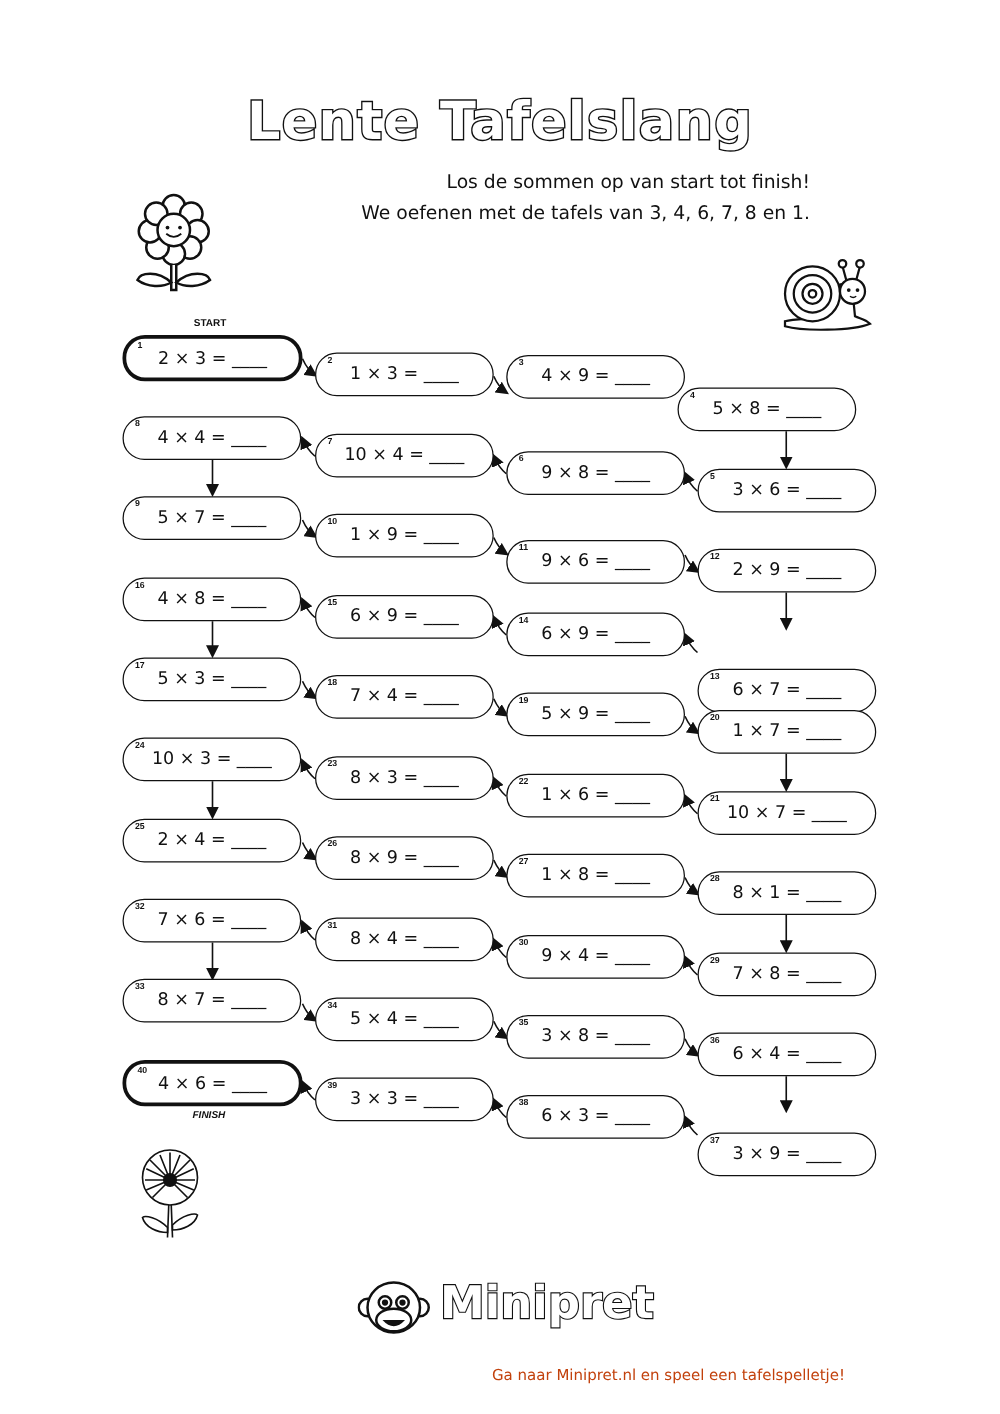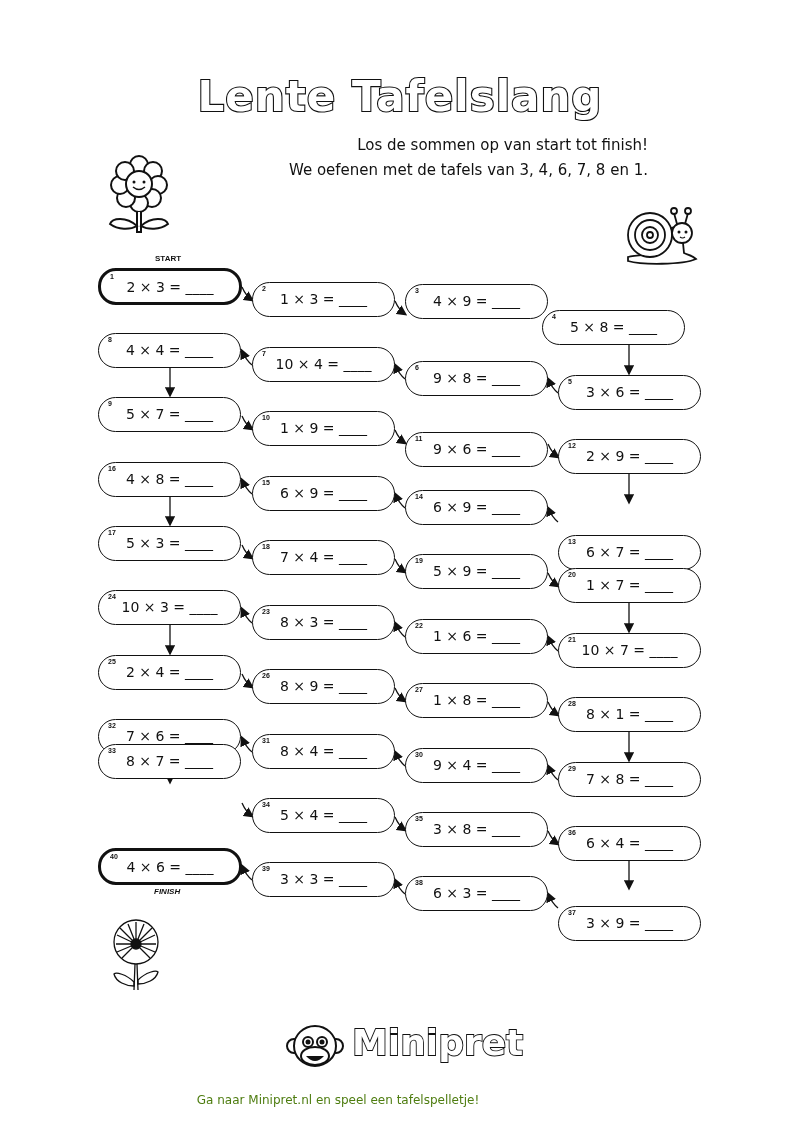--- a/index.html
+++ b/index.html
@@ -9,21 +9,21 @@
   .sub1{top:136px;}
   .sub2{top:161px;}
   .label{position:absolute;font-size:8px;font-weight:bold;font-family:"Liberation Sans",sans-serif;}
   .cell{position:absolute;width:141px;height:33px;border:1.6px solid #111;border-radius:18px;background:#fff;box-sizing:content-box;}
   .cell.thick{border-width:3px;width:138px;height:31px;}
   .cell .num{position:absolute;left:9px;top:2px;font-size:7px;font-weight:bold;font-family:"Liberation Sans",sans-serif;}
   .cell .eq{position:absolute;left:0;right:0;top:8px;text-align:center;font-size:14px;font-family:"DejaVu Sans",sans-serif;}
   svg.arrows{position:absolute;left:0;top:0;}
   .illus{position:absolute;}
   .footer-logo{position:absolute;left:286px;top:1022px;width:230px;height:50px;}
-  .footer-text{position:absolute;left:0;top:1093px;width:676px;text-align:center;font-size:12px;color:#4d7c0f;}
+  .footer-text{position:absolute;left:0;top:1093px;width:676px;text-align:right;font-size:12px;color:#c2410c;}
 </style>
 </head>
 <body>
 
 <div class="title">Lente Tafelslang</div>
 <div class="subtitle sub1">Los de sommen op van start tot finish!</div>
 <div class="subtitle sub2">We oefenen met de tafels van 3, 4, 6, 7, 8 en 1.</div>
 
 <svg class="illus" style="left:106px;top:152px;" width="66" height="82" viewBox="0 0 66 82">
   <g fill="#fff" stroke="#111" stroke-width="2">
@@ -145,21 +145,21 @@
     <span class="eq">10 × 3 = ____</span>
   </div>
 <div class="cell" style="left:98px;top:655px;">
     <span class="num">25</span>
     <span class="eq">2 × 4 = ____</span>
   </div>
 <div class="cell" style="left:98px;top:719px;">
     <span class="num">32</span>
     <span class="eq">7 × 6 = ____</span>
   </div>
-<div class="cell" style="left:98px;top:744px;">
+<div class="cell" style="left:98px;top:783px;">
     <span class="num">33</span>
     <span class="eq">8 × 7 = ____</span>
   </div>
 <div class="cell thick" style="left:98px;top:848px;">
     <span class="num">40</span>
     <span class="eq">4 × 6 = ____</span>
   </div>
 
 <div class="cell" style="left:252px;top:282px;">
     <span class="num">2</span>

